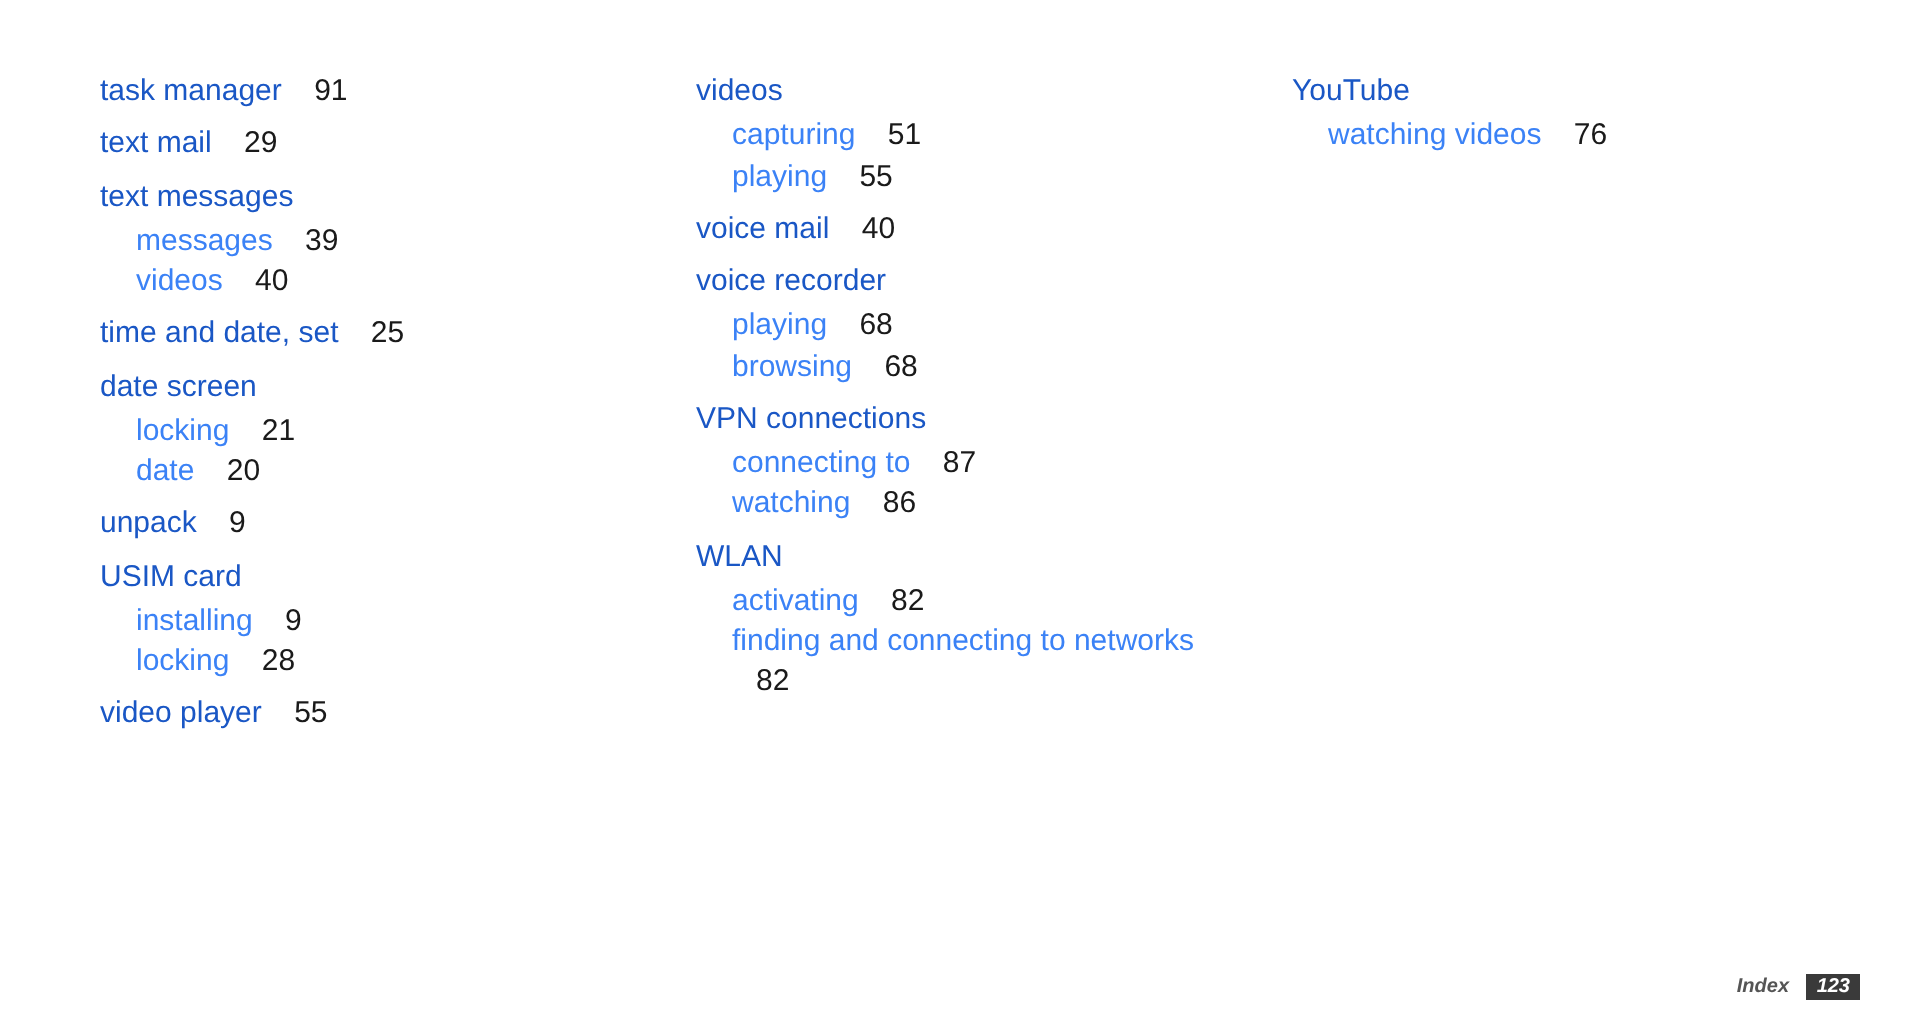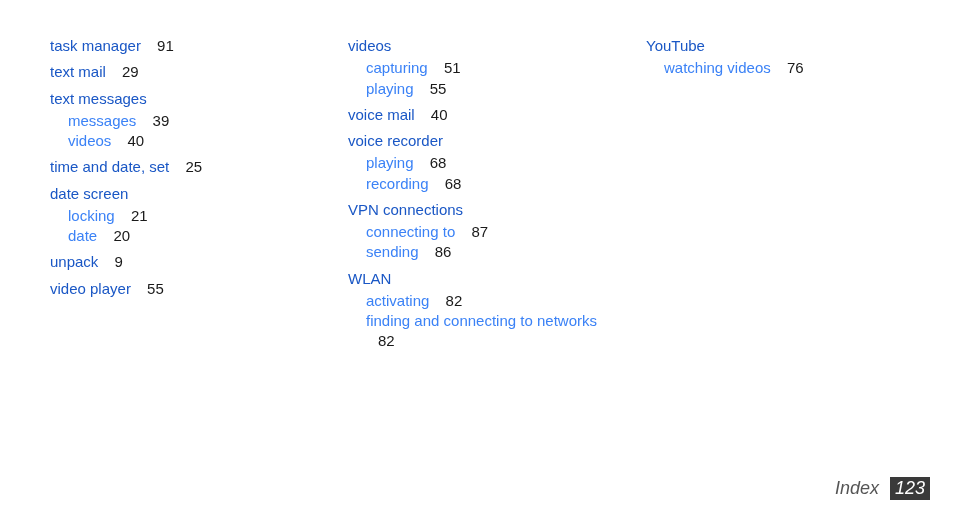--- a/index.html
+++ b/index.html
@@ -44,21 +44,22 @@
     line-height: 1.35;
   }
   .sublabel {
     color: #3b82f6;
     display: inline;
   }
   .footer {
     position: absolute;
     right: 24px;
     bottom: 18px;
-    font-size: 18px;
+    font-size: 10px;
+    font-weight: bold;
   }
   .footer .label {
     font-style: italic;
     color: #555;
     margin-right: 6px;
   }
   .footer .badge {
     display: inline-block;
     background: #3a3a3a;
     color: #fff;
@@ -108,20 +109,33 @@
           <span class="sublabel">date</span>
           <span class="pg">20</span>
         </div>
       </div>
     </div>
     <div class="entry">
       <span class="term">unpack</span>
       <span class="pg">9</span>
     </div>
     <div class="entry">
+      <span class="term">USIM card</span>
+      <div class="subs">
+        <div class="sub">
+          <span class="sublabel">installing</span>
+          <span class="pg">9</span>
+        </div>
+        <div class="sub">
+          <span class="sublabel">locking</span>
+          <span class="pg">28</span>
+        </div>
+      </div>
+    </div>
+    <div class="entry">
       <span class="term">video player</span>
       <span class="pg">55</span>
     </div>
   </div>
 
   <div class="col">
     <div class="entry">
       <span class="term">videos</span>
       <div class="subs">
         <div class="sub">
@@ -139,34 +153,34 @@
       <span class="pg">40</span>
     </div>
     <div class="entry">
       <span class="term">voice recorder</span>
       <div class="subs">
         <div class="sub">
           <span class="sublabel">playing</span>
           <span class="pg">68</span>
         </div>
         <div class="sub">
-          <span class="sublabel">recording</span>
+          <span class="sublabel">browsing</span>
           <span class="pg">68</span>
         </div>
       </div>
     </div>
     <div class="entry">
       <span class="term">VPN connections</span>
       <div class="subs">
         <div class="sub">
           <span class="sublabel">connecting to</span>
           <span class="pg">87</span>
         </div>
         <div class="sub">
-          <span class="sublabel">sending</span>
+          <span class="sublabel">watching</span>
           <span class="pg">86</span>
         </div>
       </div>
     </div>
     <div class="entry">
       <span class="term">WLAN</span>
       <div class="subs">
         <div class="sub">
           <span class="sublabel">activating</span>
           <span class="pg">82</span>

